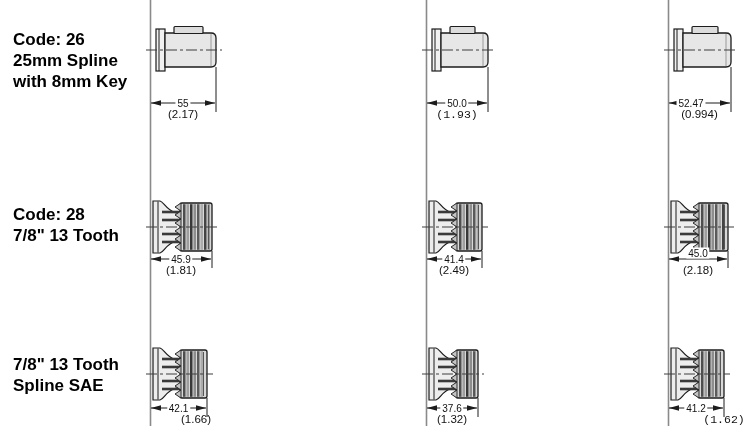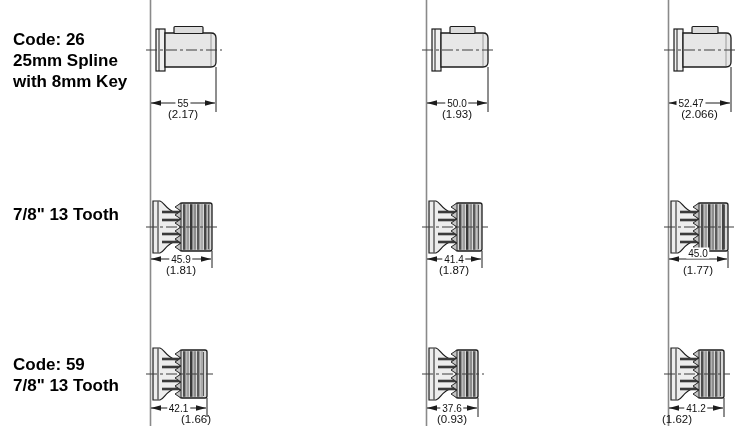--- a/index.html
+++ b/index.html
@@ -26,26 +26,27 @@
 
 <div class="sheet">
 
   <div class="row-label" style="top:29px">
     <div>Code: 26</div>
     <div>25mm Spline</div>
     <div>with 8mm Key</div>
   </div>
 
   <div class="row-label" style="top:204px">
+    <div>Code: 28</div>
     <div>7/8" 13 Tooth</div>
   </div>
 
   <div class="row-label" style="top:354px">
-    <div>Code: 59</div>
     <div>7/8" 13 Tooth</div>
+    <div>Spline SAE</div>
   </div>
 
   <svg id="drawing" width="744" height="447" viewBox="0 0 744 447">
       <line x1="150.5" y1="0" x2="150.5" y2="426" stroke="#8a8a8a" stroke-width="1.6"></line>
       <line x1="426.5" y1="0" x2="426.5" y2="426" stroke="#8a8a8a" stroke-width="1.6"></line>
       <line x1="668.5" y1="0" x2="668.5" y2="426" stroke="#8a8a8a" stroke-width="1.6"></line>
       <g>
         <rect x="156" y="29" width="9" height="42" fill="#f1f1f1" stroke="#1c1c1c" stroke-width="1.2"></rect>
         <line x1="159" y1="29" x2="159" y2="71" stroke="#1c1c1c" stroke-width="1"></line>
         <path d="M 165 33 L 211 33 Q 216 33 216 38
@@ -259,29 +260,29 @@
         <line x1="669" y1="408" x2="723" y2="408" stroke="#1c1c1c" stroke-width="1"></line>
         <polygon points="669,408 679,405.2 679,410.8" fill="#1c1c1c"></polygon>
         <polygon points="723,408 713,405.2 713,410.8" fill="#1c1c1c"></polygon>
       </g>
     </svg>
 
   <div id="dim-texts">
       <span class="dim-mm" style="left: 183px; top: 103px;">55</span>
       <span class="dim-inch" style="left: 183px; top: 108px;">(2.17)</span>
       <span class="dim-mm" style="left: 457px; top: 103px;">50.0</span>
-      <span class="dim-inch" style="left: 457px; top: 108px;">(1.93)</span>
+      <span class="dim-inch" style="left: 457px; top: 108px; font-family: Liberation Mono, monospace;">(1.93)</span>
       <span class="dim-mm" style="left: 671px; top: 103px; margin-left: 20px;">52.47</span>
-      <span class="dim-inch" style="left: 699.5px; top: 108px;">(2.066)</span>
+      <span class="dim-inch" style="left: 699.5px; top: 108px;">(0.994)</span>
       <span class="dim-mm" style="left: 181px; top: 259px; text-align: center;">45.9</span>
       <span class="dim-inch" style="left: 181px; top: 264px;">(1.81)</span>
       <span class="dim-mm" style="left: 454px; top: 259px;">41.4</span>
-      <span class="dim-inch" style="left: 454px; top: 264px;">(1.87)</span>
+      <span class="dim-inch" style="left: 454px; top: 264px;">(2.49)</span>
       <span class="dim-mm" style="left: 698px; top: 253px;">45.0</span>
-      <span class="dim-inch" style="left: 698px; top: 264px;">(1.77)</span>
+      <span class="dim-inch" style="left: 698px; top: 264px;">(2.18)</span>
       <span class="dim-mm" style="left: 178.5px; top: 408px;">42.1</span>
       <span class="dim-inch" style="left: 196px; top: 413px;">(1.66)</span>
       <span class="dim-mm" style="left: 452px; top: 408px;">37.6</span>
-      <span class="dim-inch" style="left: 452px; top: 413px;">(0.93)</span>
+      <span class="dim-inch" style="left: 452px; top: 413px;">(1.32)</span>
       <span class="dim-mm" style="left: 696px; top: 408px;">41.2</span>
-      <span class="dim-inch" style="left: 677px; top: 413px;">(1.62)</span>
+      <span class="dim-inch" style="left: 724px; top: 413px; font-family: Liberation Mono, monospace;">(1.62)</span>
     </div>
 </div>
 
 </body></html>

